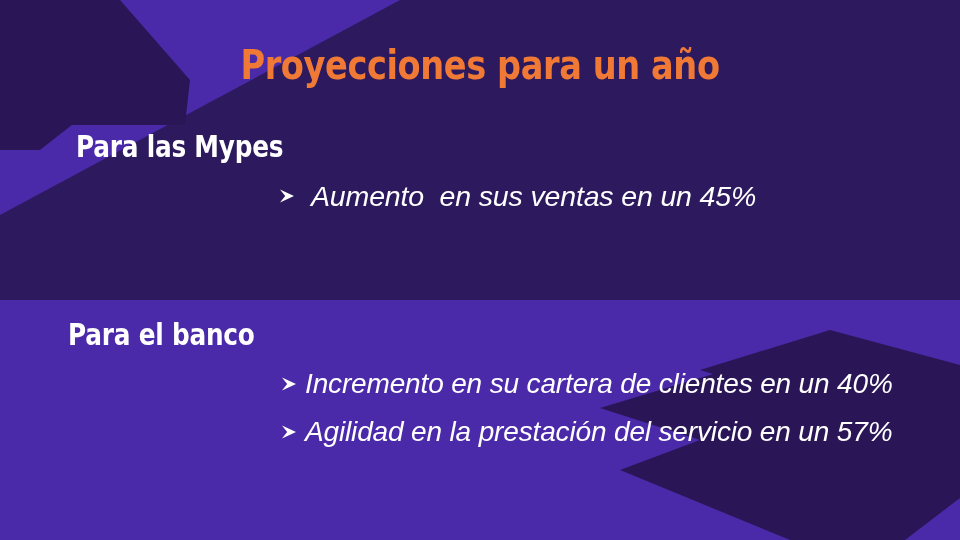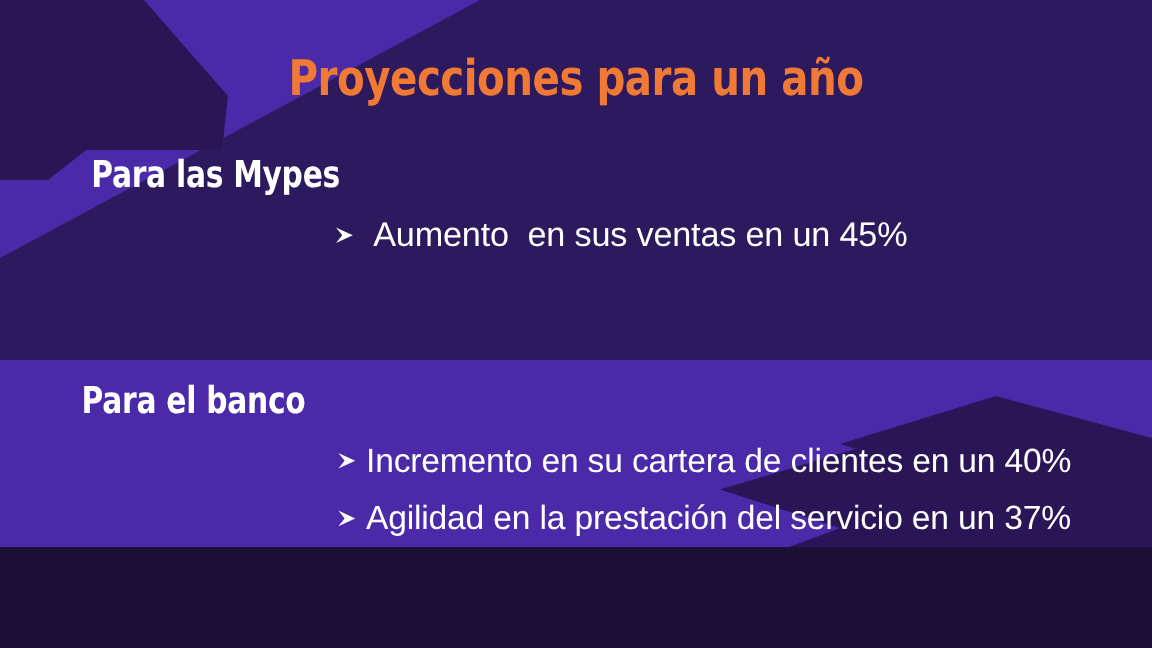--- a/index.html
+++ b/index.html
@@ -3,21 +3,21 @@
 <meta charset="utf-8">
 <style>
   html, body {
     margin: 0;
     padding: 0;
     background: #1b1033;
   }
   #slide {
     position: relative;
     width: 960px;
-    height: 456px;
+    height: 540px;
     overflow: hidden;
     background: #4a2aa8;
     font-family: "Liberation Sans", sans-serif;
     -webkit-font-smoothing: antialiased;
   }
   #bg-shapes {
     position: absolute;
     left: 0;
     top: 0;
     width: 960px;
@@ -65,20 +65,21 @@
   }
   #heading-mypes { left: 76px; top: 130px; }
   #heading-banco { left: 68px; top: 318px; }
 
   
   .bullet-group {
     position: absolute;
     color: #ffffff;
     font-family: "Liberation Sans", sans-serif;
     font-weight: normal;
+    font-style: italic;
   }
   #bullets-mypes { left: 280px; top: 178px; font-size: 28.5px; }
   #bullets-banco { left: 282px; top: 366px; font-size: 28px; }
 
   .bullet-item {
     display: flex;
     align-items: flex-start;
   }
   #bullets-mypes .bullet-item { margin-bottom: 9px; }
   #bullets-banco .bullet-item { margin-bottom: 12px; }
@@ -161,18 +162,18 @@
         </span>
         <span class="bullet-text">Incremento en su cartera de clientes en un 40%</span>
       </div>
 
       <div class="bullet-item">
         <span class="bullet-marker">
           <svg viewBox="0 0 14 14">
               <polygon points="0,0.5 14,7 0,13.5 5.2,7" fill="#ffffff"></polygon>
             </svg>
         </span>
-        <span class="bullet-text">Agilidad en la prestación del servicio en un 37%</span>
+        <span class="bullet-text">Agilidad en la prestación del servicio en un 57%</span>
       </div>
     </div>
 
   </div>
 </div>
 
 </body></html>

